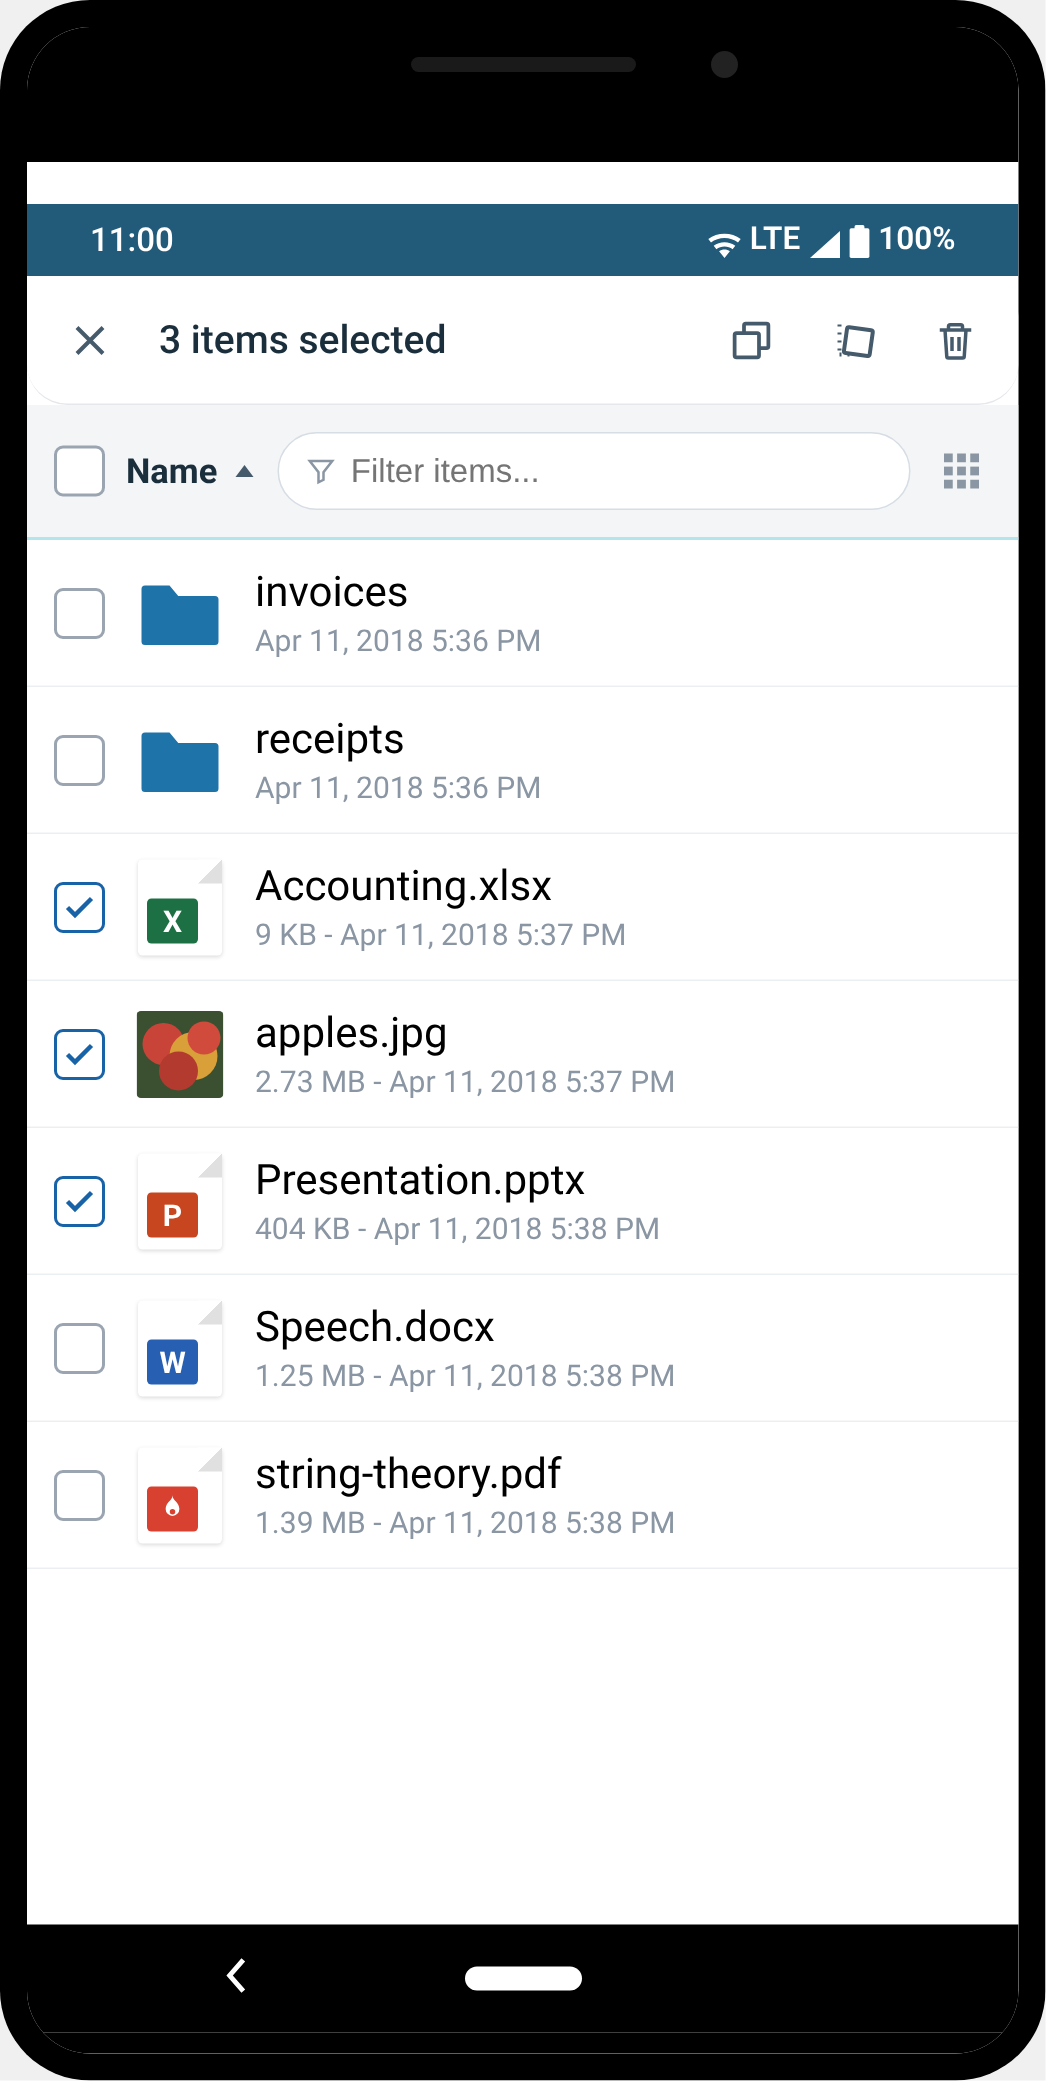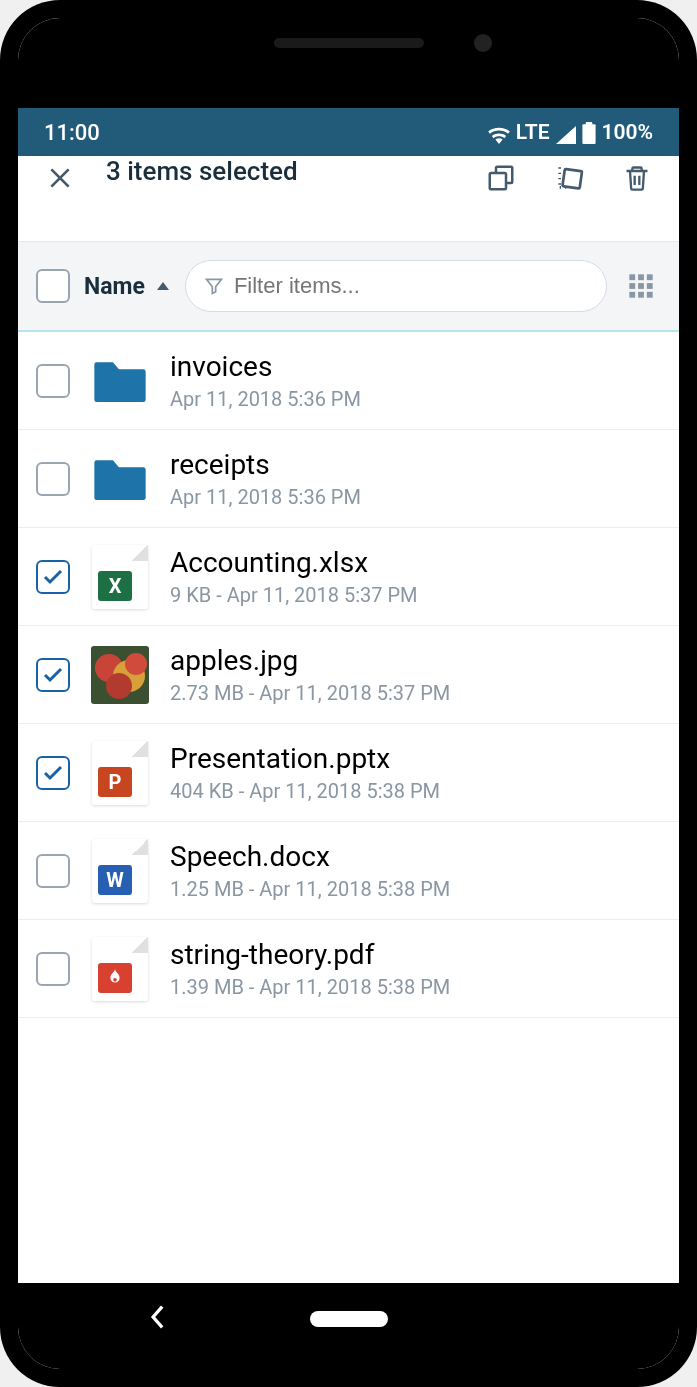--- a/index.html
+++ b/index.html
@@ -50,32 +50,35 @@
   height: 90px;
   background: #000;
 }
 .status-bar {
   height: 48px;
   background: #225a7a;
   color: #fff;
   display: flex;
   align-items: center;
   justify-content: space-between;
-  padding: 0 26px;
+  padding: 0 42px;
   font-size: 22px;
   font-weight: 500;
+  margin-top: 28px;
 }
 .status-right { display: flex; align-items: flex-end; gap: 6px; font-size: 21px; font-weight: 600; }
 .app-bar {
   height: 86px;
   background: #fff;
   display: flex;
+  align-items: center;
   padding: 0 20px;
   gap: 24px;
   border-bottom: 1px solid #e5e7eb;
+  border-radius: 27px;
 }
 .app-bar-title { font-size: 26px; color: #1a2e3b; font-weight: 500; flex: 1; }
 .icon-btn { width: 44px; height: 44px; display: flex; align-items: center; justify-content: center; color: #455a6b; cursor: pointer; }
 .filter-bar {
   height: 90px;
   background: #f3f5f7;
   display: flex;
   align-items: center;
   padding: 0 18px;
   gap: 14px;

